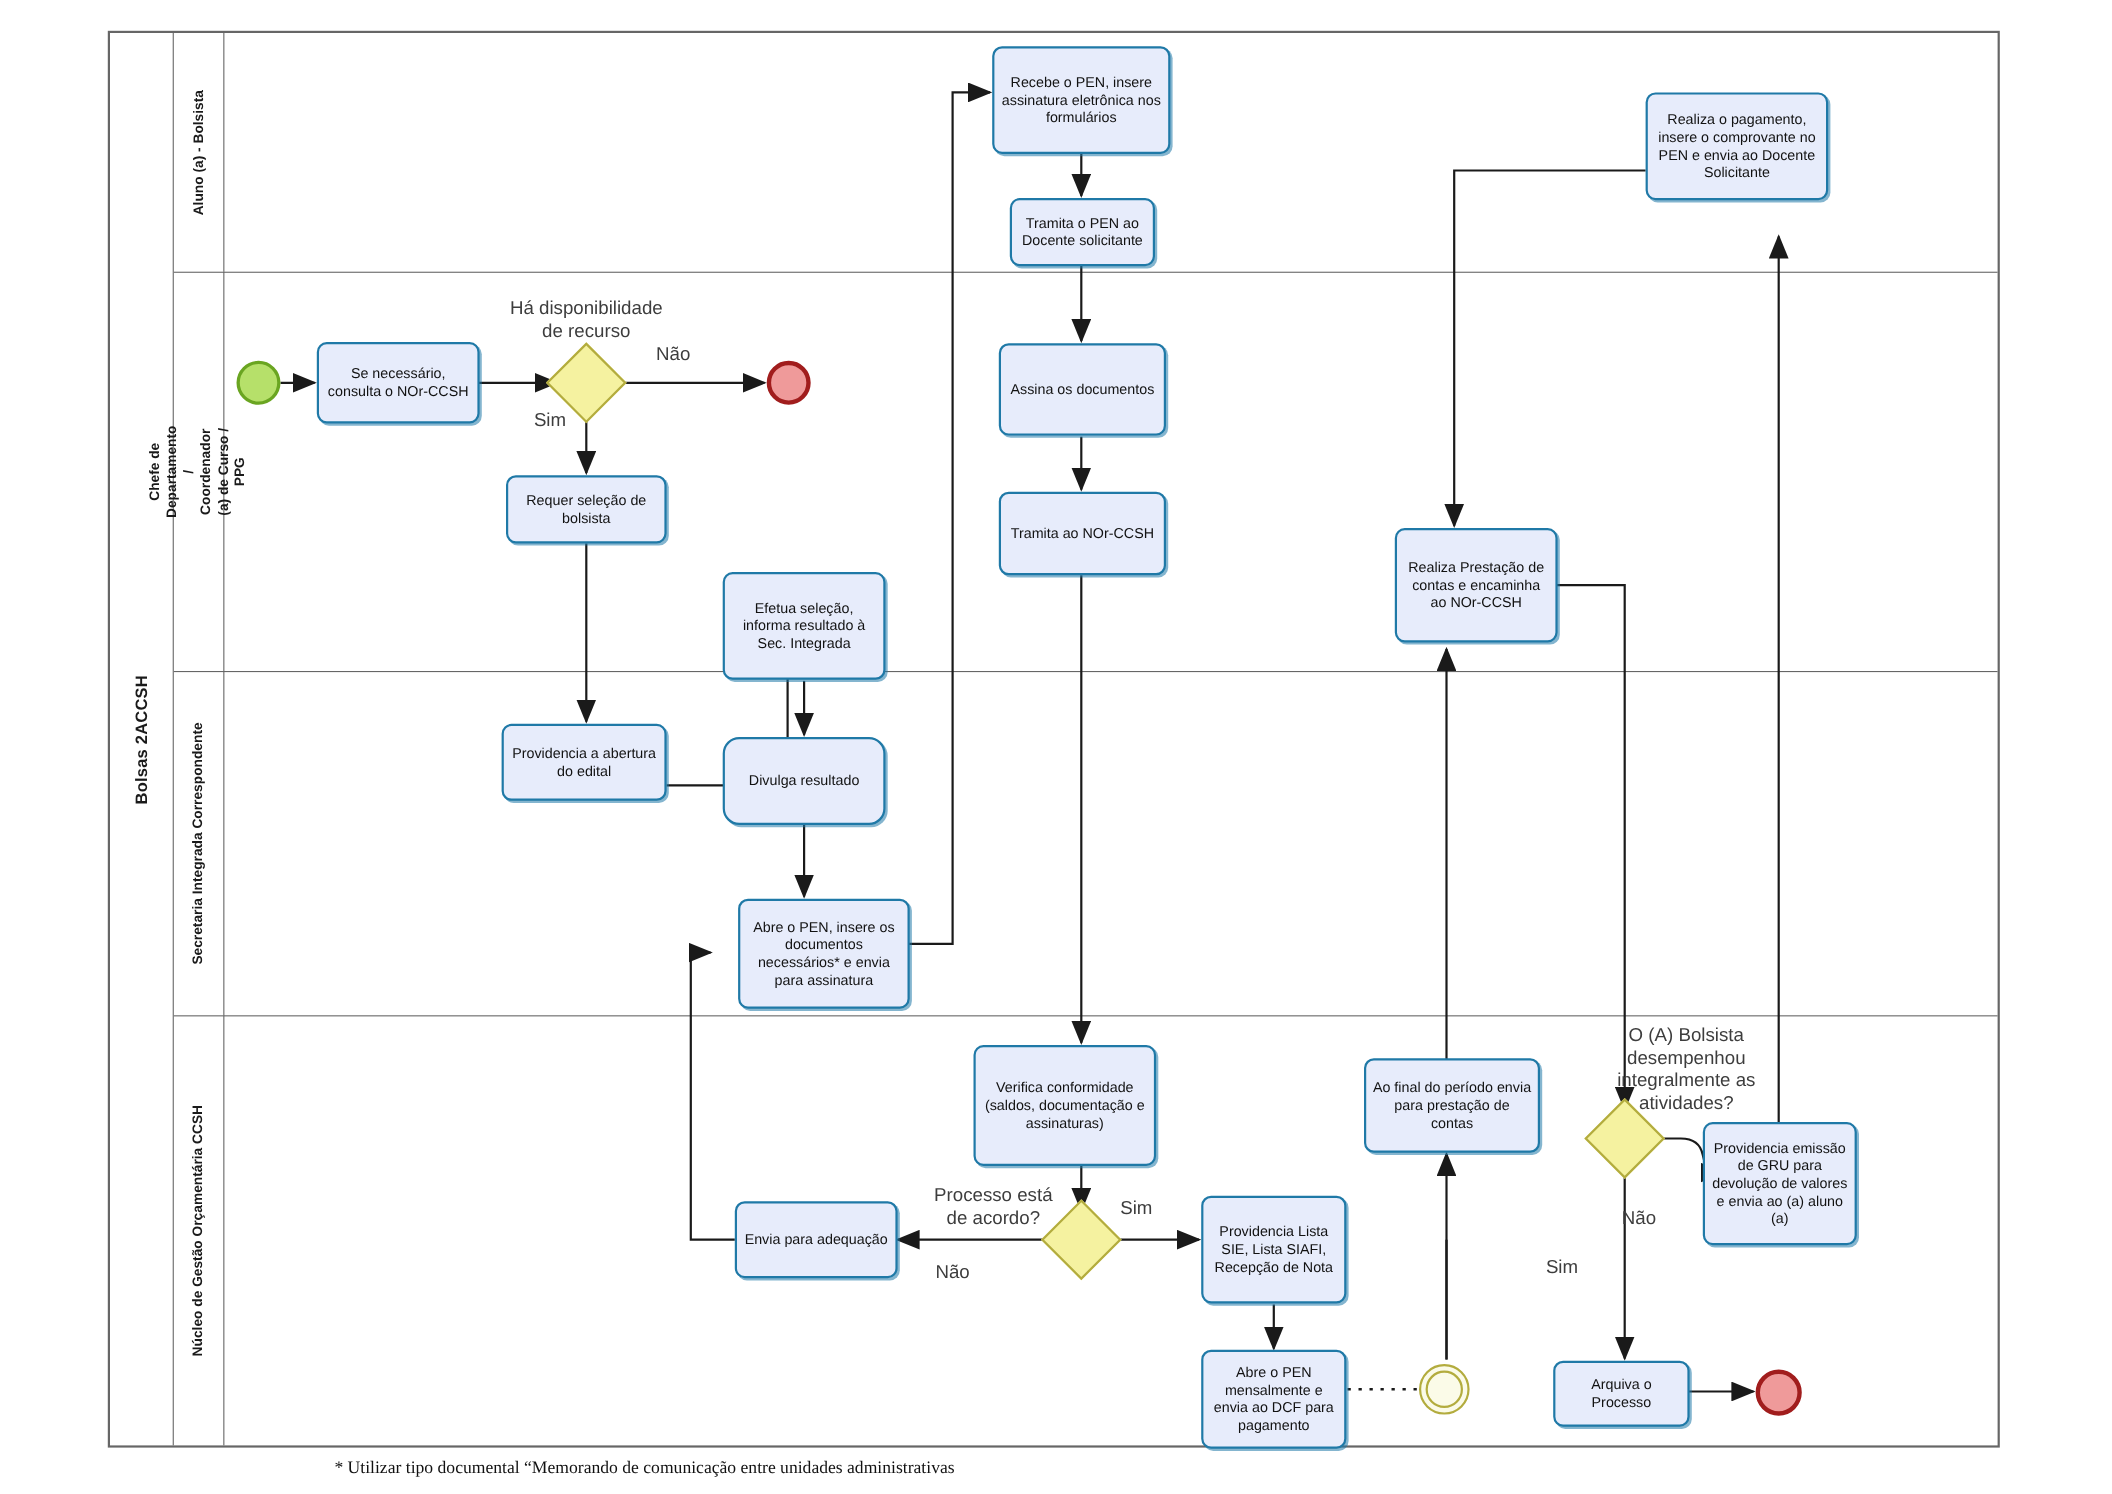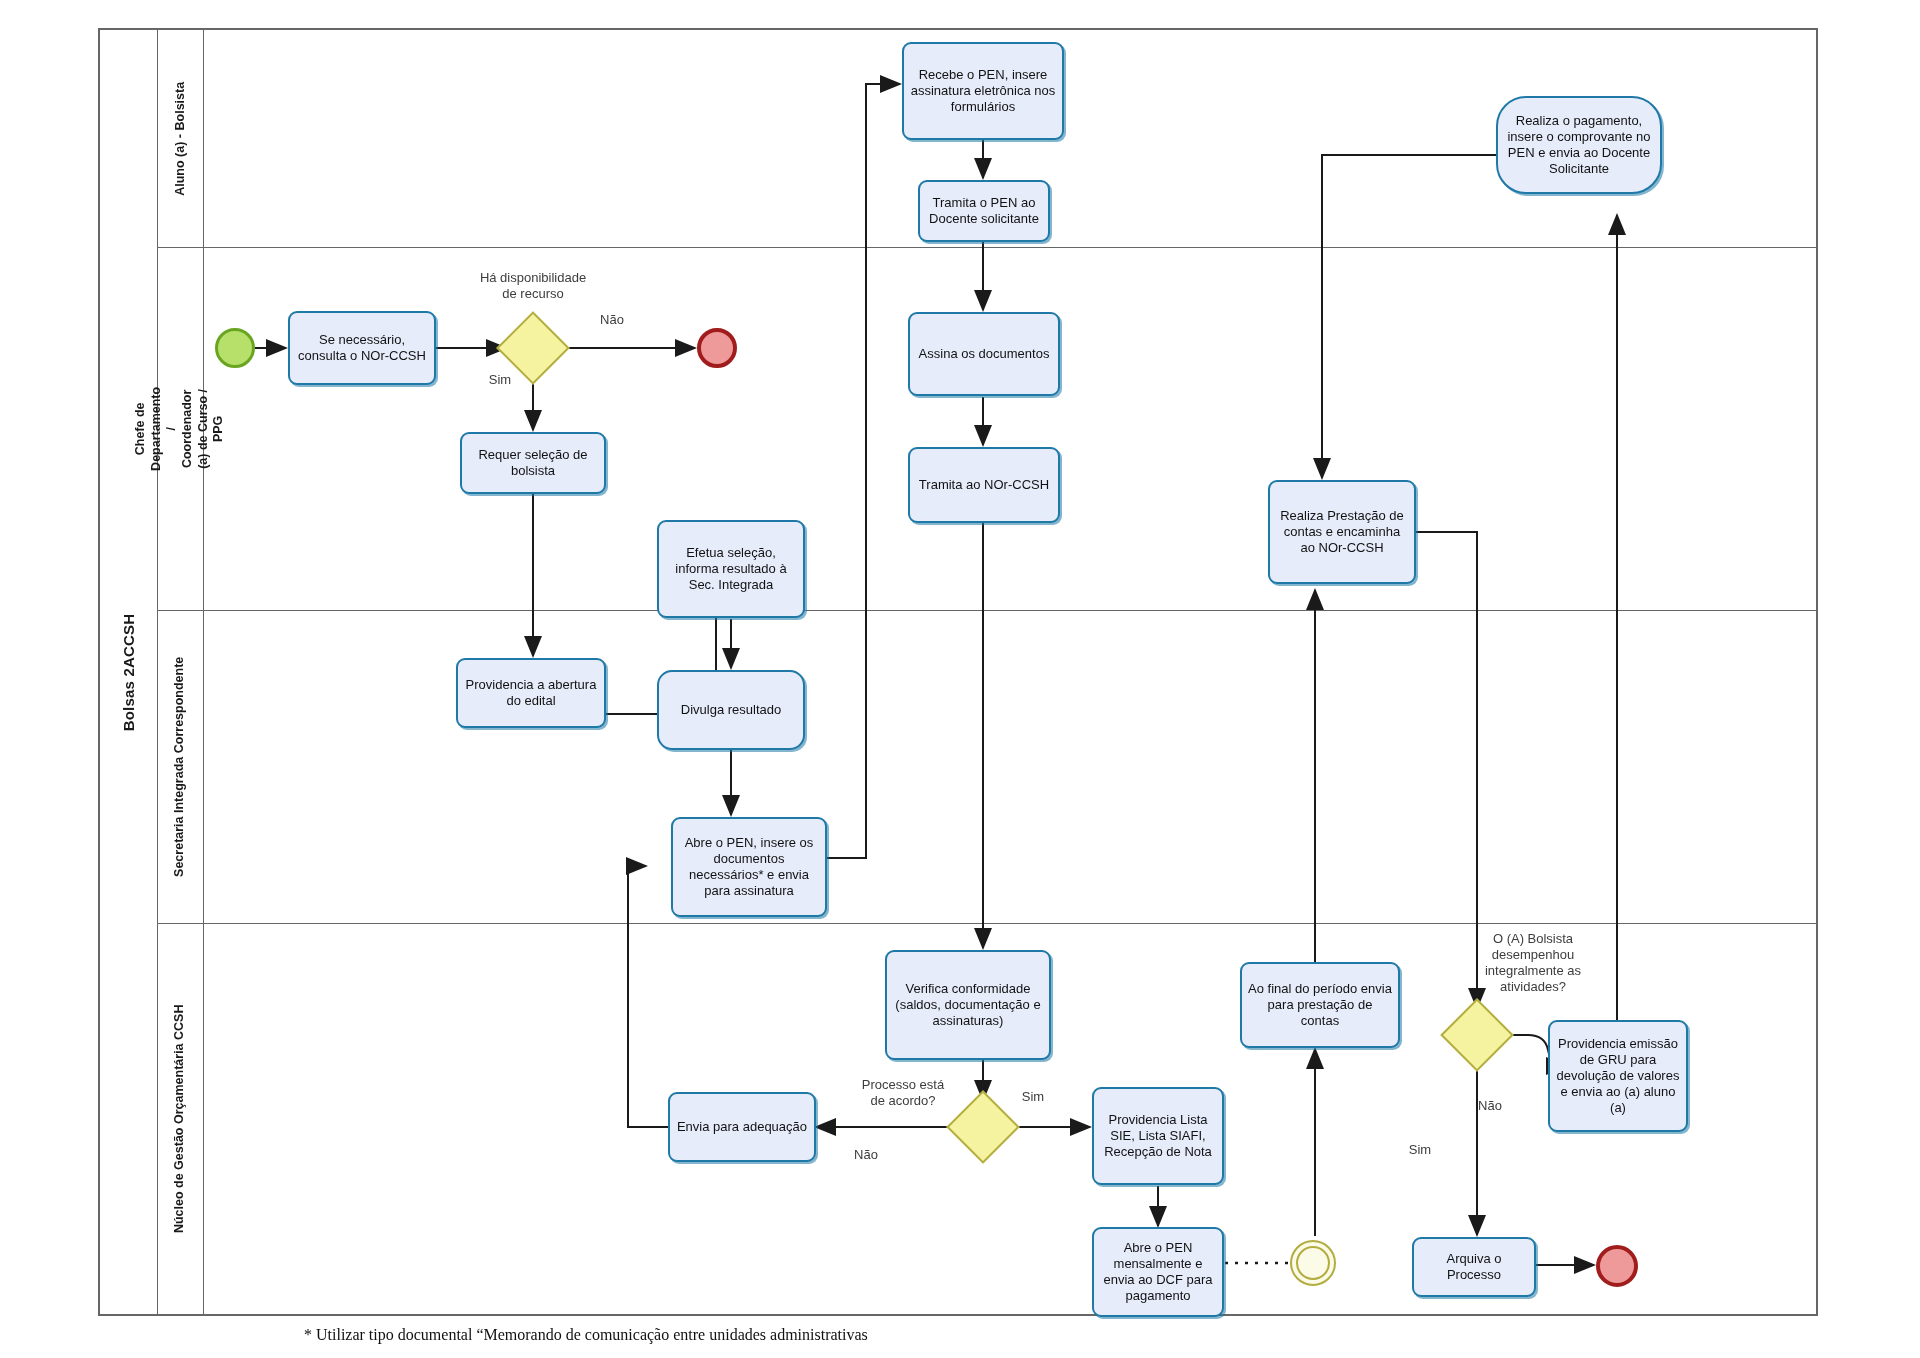--- a/index.html
+++ b/index.html
@@ -41,21 +41,21 @@
   .ev.inter{background:#fbfbe8;border:2.5px solid #b3ac3e;}
   .ev.inter::after{content:"";position:absolute;left:4px;top:4px;right:4px;bottom:4px;
     border:2.5px solid #b3ac3e;border-radius:50%;}
 
   
   .edge-layer{position:absolute;left:0;top:0;width:1920px;height:1358px;pointer-events:none;}
   .edge{fill:none;stroke:#1a1a1a;stroke-width:2;}
   .edge.dotted{stroke-dasharray:3 7;stroke-width:2.4;}
 
   
-  .flow-lbl{position:absolute;font-size:13px;color:#3d3d3d;text-align:center;line-height:1.22;
+  .flow-lbl{position:absolute;font-size:17px;color:#3d3d3d;text-align:center;line-height:1.22;
     white-space:pre-line;}
   .footnote{position:absolute;font-family:"Liberation Serif",serif;font-size:16px;color:#111;}
 </style>
 </head>
 <body>
 
 <div id="canvas">
 
   <div class="pool" style="left:98px;top:28px;width:1720px;height:1288px;"></div>
 
@@ -146,21 +146,21 @@
 
     <path class="edge" d="M1617,1035 L1617,215" marker-end="url(#ah)"></path>
 
     <path class="edge" d="M1496,155 L1322,155 L1322,478" marker-end="url(#ah)"></path>
   </svg>
 
   <div class="task" style="left:902px;top:42px;width:162px;height:98px;">Recebe o PEN, insere assinatura eletrônica nos formulários</div>
 
   <div class="task" style="left:918px;top:180px;width:132px;height:62px;">Tramita o PEN ao Docente solicitante</div>
 
-  <div class="task" style="left:1496px;top:96px;width:166px;height:98px;border-radius:30px;">Realiza o pagamento, insere o comprovante no PEN e envia ao Docente Solicitante</div>
+  <div class="task" style="left:1496px;top:84px;width:166px;height:98px;">Realiza o pagamento, insere o comprovante no PEN e envia ao Docente Solicitante</div>
 
   <div class="ev start" style="left:215px;top:328px;width:40px;height:40px;"></div>
 
   <div class="task" style="left:288px;top:311px;width:148px;height:74px;">Se necessário, consulta o NOr-CCSH</div>
 
   <div class="gw" style="left:507px;top:322px;"></div>
   <div class="flow-lbl" style="left:453px;top:270px;width:160px;">Há disponibilidade
 de recurso</div>
   <div class="flow-lbl" style="left:480px;top:372px;width:40px;">Sim</div>
   <div class="flow-lbl" style="left:592px;top:312px;width:40px;">Não</div>

